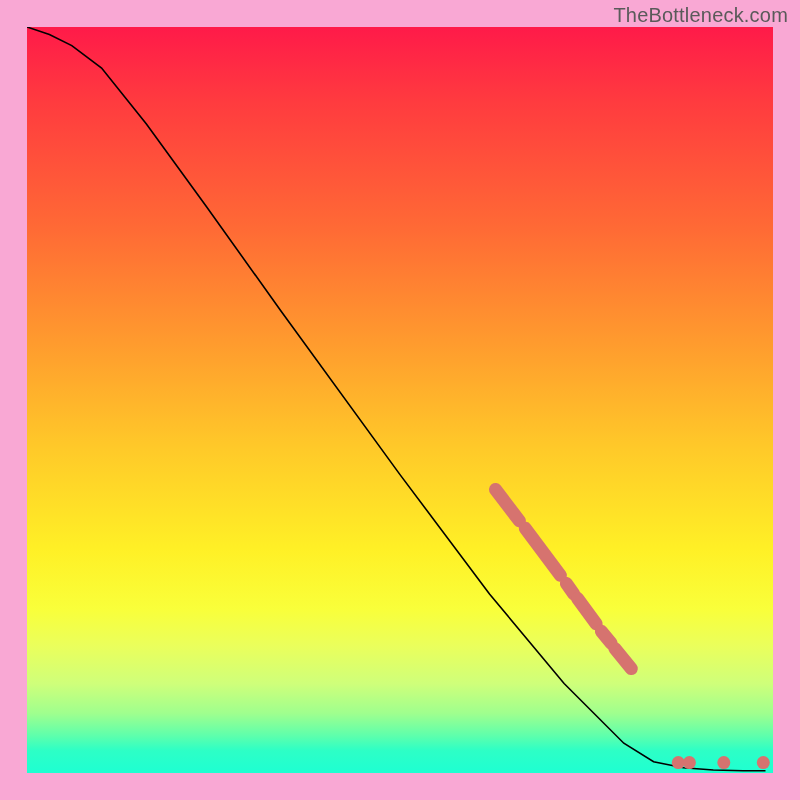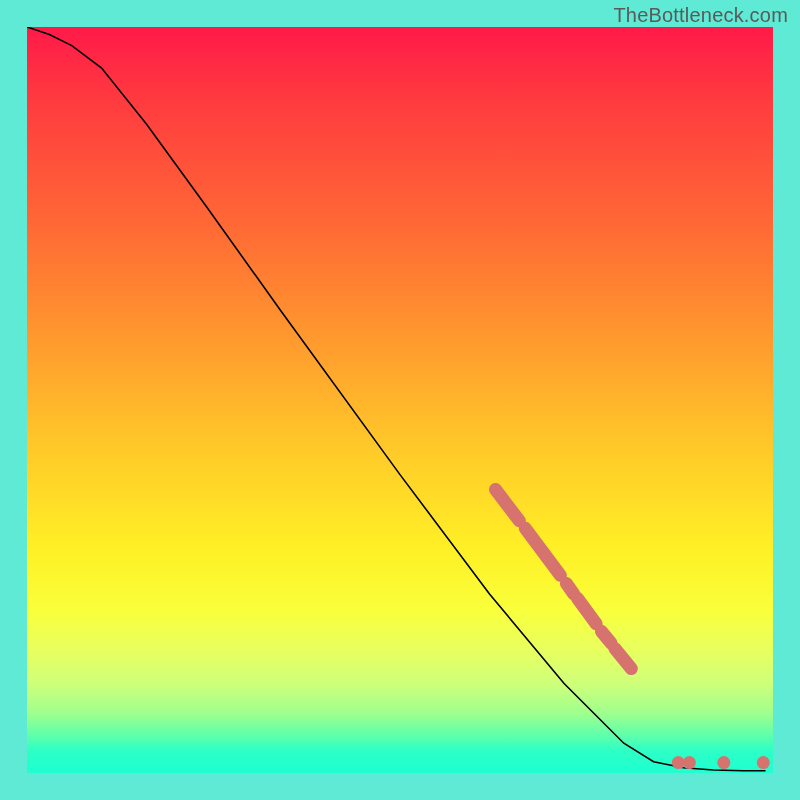--- a/index.html
+++ b/index.html
@@ -10,21 +10,21 @@
     background: #000;
     overflow: hidden;
     font-family: Arial, Helvetica, sans-serif;
   }
   .frame {
     position: absolute;
     left: 0;
     top: 0;
     width: 800px;
     height: 800px;
-    background: #5eead4;
+    background: #f9a8d4;
   }
   .plot {
     position: absolute;
     left: 27px;
     top: 27px;
     width: 746px;
     height: 746px;
     
     background: linear-gradient(
       to bottom,

